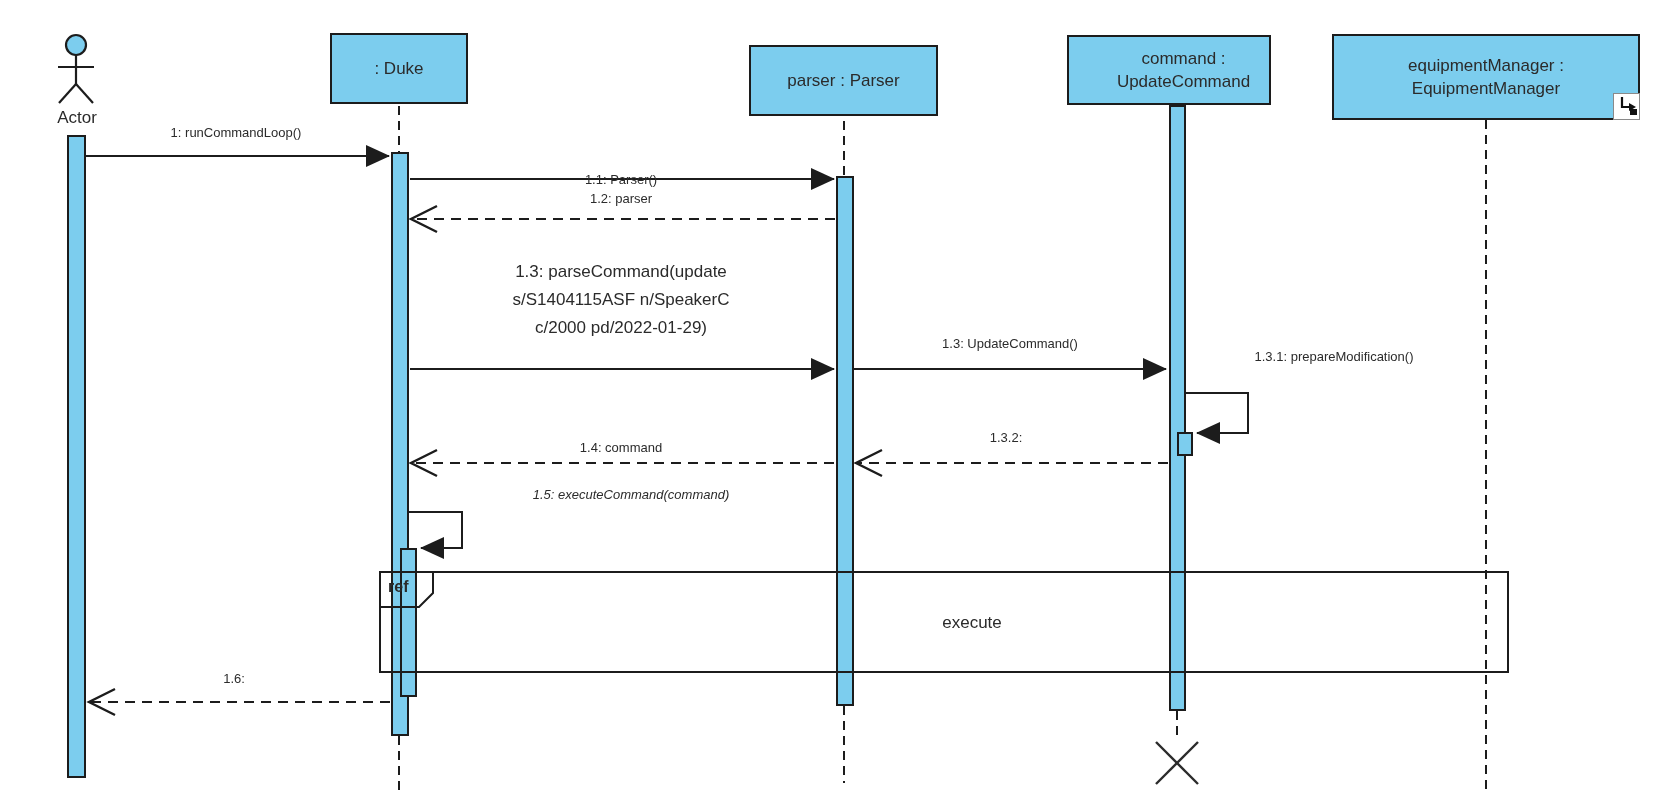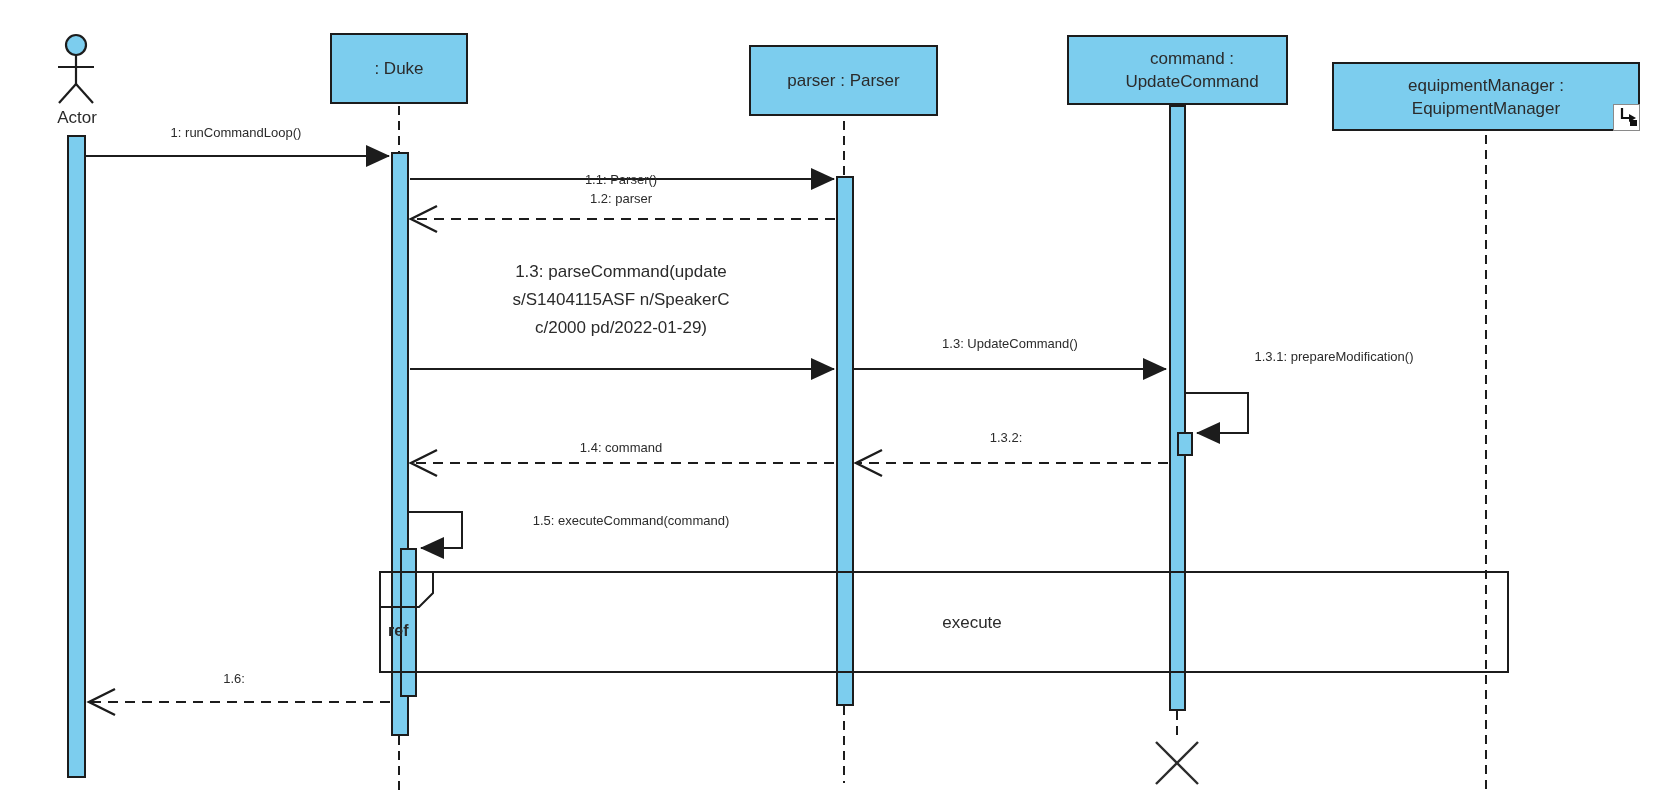--- a/index.html
+++ b/index.html
@@ -24,21 +24,21 @@
     transform:translate(-50%,-50%); z-index:4;
   }
   .msg-block {
     position:absolute; font-size:17px; line-height:28px; text-align:center;
     transform:translateX(-50%); white-space:nowrap; z-index:4;
   }
   .actor-label {
     position:absolute; font-size:17px; transform:translate(-50%,-50%); z-index:4;
   }
   .ref-operator {
-    position:absolute; left:388px; top:578px; font-size:16px; font-weight:bold; z-index:4;margin-top:44px;
+    position:absolute; left:388px; top:578px; font-size:16px; font-weight:bold; z-index:4;
   }
   .frag-name {
     position:absolute; font-size:17px; transform:translate(-50%,-50%); z-index:4;
   }
   .cursor-badge {
     position:absolute; right:-2px; bottom:-2px; width:27px; height:27px;
     background:#ffffff; border:1px solid #8a8a8a; box-sizing:border-box; z-index:5;
   }
 </style>
 </head>
@@ -115,26 +115,26 @@
   <div class="actor-label" style="left:77px; top:118px;">Actor</div>
 
   <div class="lifeline-box" style="left:330px; top:33px; width:138px; height:71px;">
     <span>: Duke</span>
   </div>
 
   <div class="lifeline-box" style="left:749px; top:45px; width:189px; height:71px;">
     <span>parser : Parser</span>
   </div>
 
-  <div class="lifeline-box" style="left:1067px; top:35px; width:221px; height:70px;padding-left:29px;">
+  <div class="lifeline-box" style="left:1067px; top:35px; width:204px; height:70px;padding-left:29px;">
     <span>command :</span>
     <span>UpdateCommand</span>
   </div>
 
-  <div class="lifeline-box" style="left:1332px; top:34px; width:308px; height:69px;margin-top:28px;">
+  <div class="lifeline-box" style="left:1332px; top:34px; width:308px; height:86px;">
     <span>equipmentManager :</span>
     <span>EquipmentManager</span>
     <div class="cursor-badge">
       <svg width="25" height="25" viewBox="0 0 25 25">
         <path d="M8,3 V13 H15" fill="none" stroke="#111111" stroke-width="2.2"></path>
         <polygon points="15,9 22,13 15,17" fill="#111111"></polygon>
         <rect x="16" y="15" width="7" height="6" fill="#111111"></rect>
       </svg>
     </div>
   </div>
@@ -146,19 +146,19 @@
   <div class="msg-block" style="left:621px; top:258px;">
     <div>1.3: parseCommand(update</div>
     <div>s/S1404115ASF n/SpeakerC</div>
     <div>c/2000 pd/2022-01-29)</div>
   </div>
 
   <div class="msg" style="left:1010px; top:343px;">1.3: UpdateCommand()</div>
   <div class="msg" style="left:1334px; top:356px;">1.3.1: prepareModification()</div>
   <div class="msg" style="left:1006px; top:437px;">1.3.2:</div>
   <div class="msg" style="left:621px; top:439px;margin-top:8px;">1.4: command</div>
-  <div class="msg" style="left:631px; top:520px;">1.5: executeCommand(command)</div>
+  <div class="msg" style="left:631px; top:494px;font-style:italic;">1.5: executeCommand(command)</div>
   <div class="msg" style="left:234px; top:678px;">1.6:</div>
 
   <div class="ref-operator">ref</div>
   <div class="frag-name" style="left:944px; top:623px;margin-left:28px;">execute</div>
 
 </div>
 
 </body></html>

